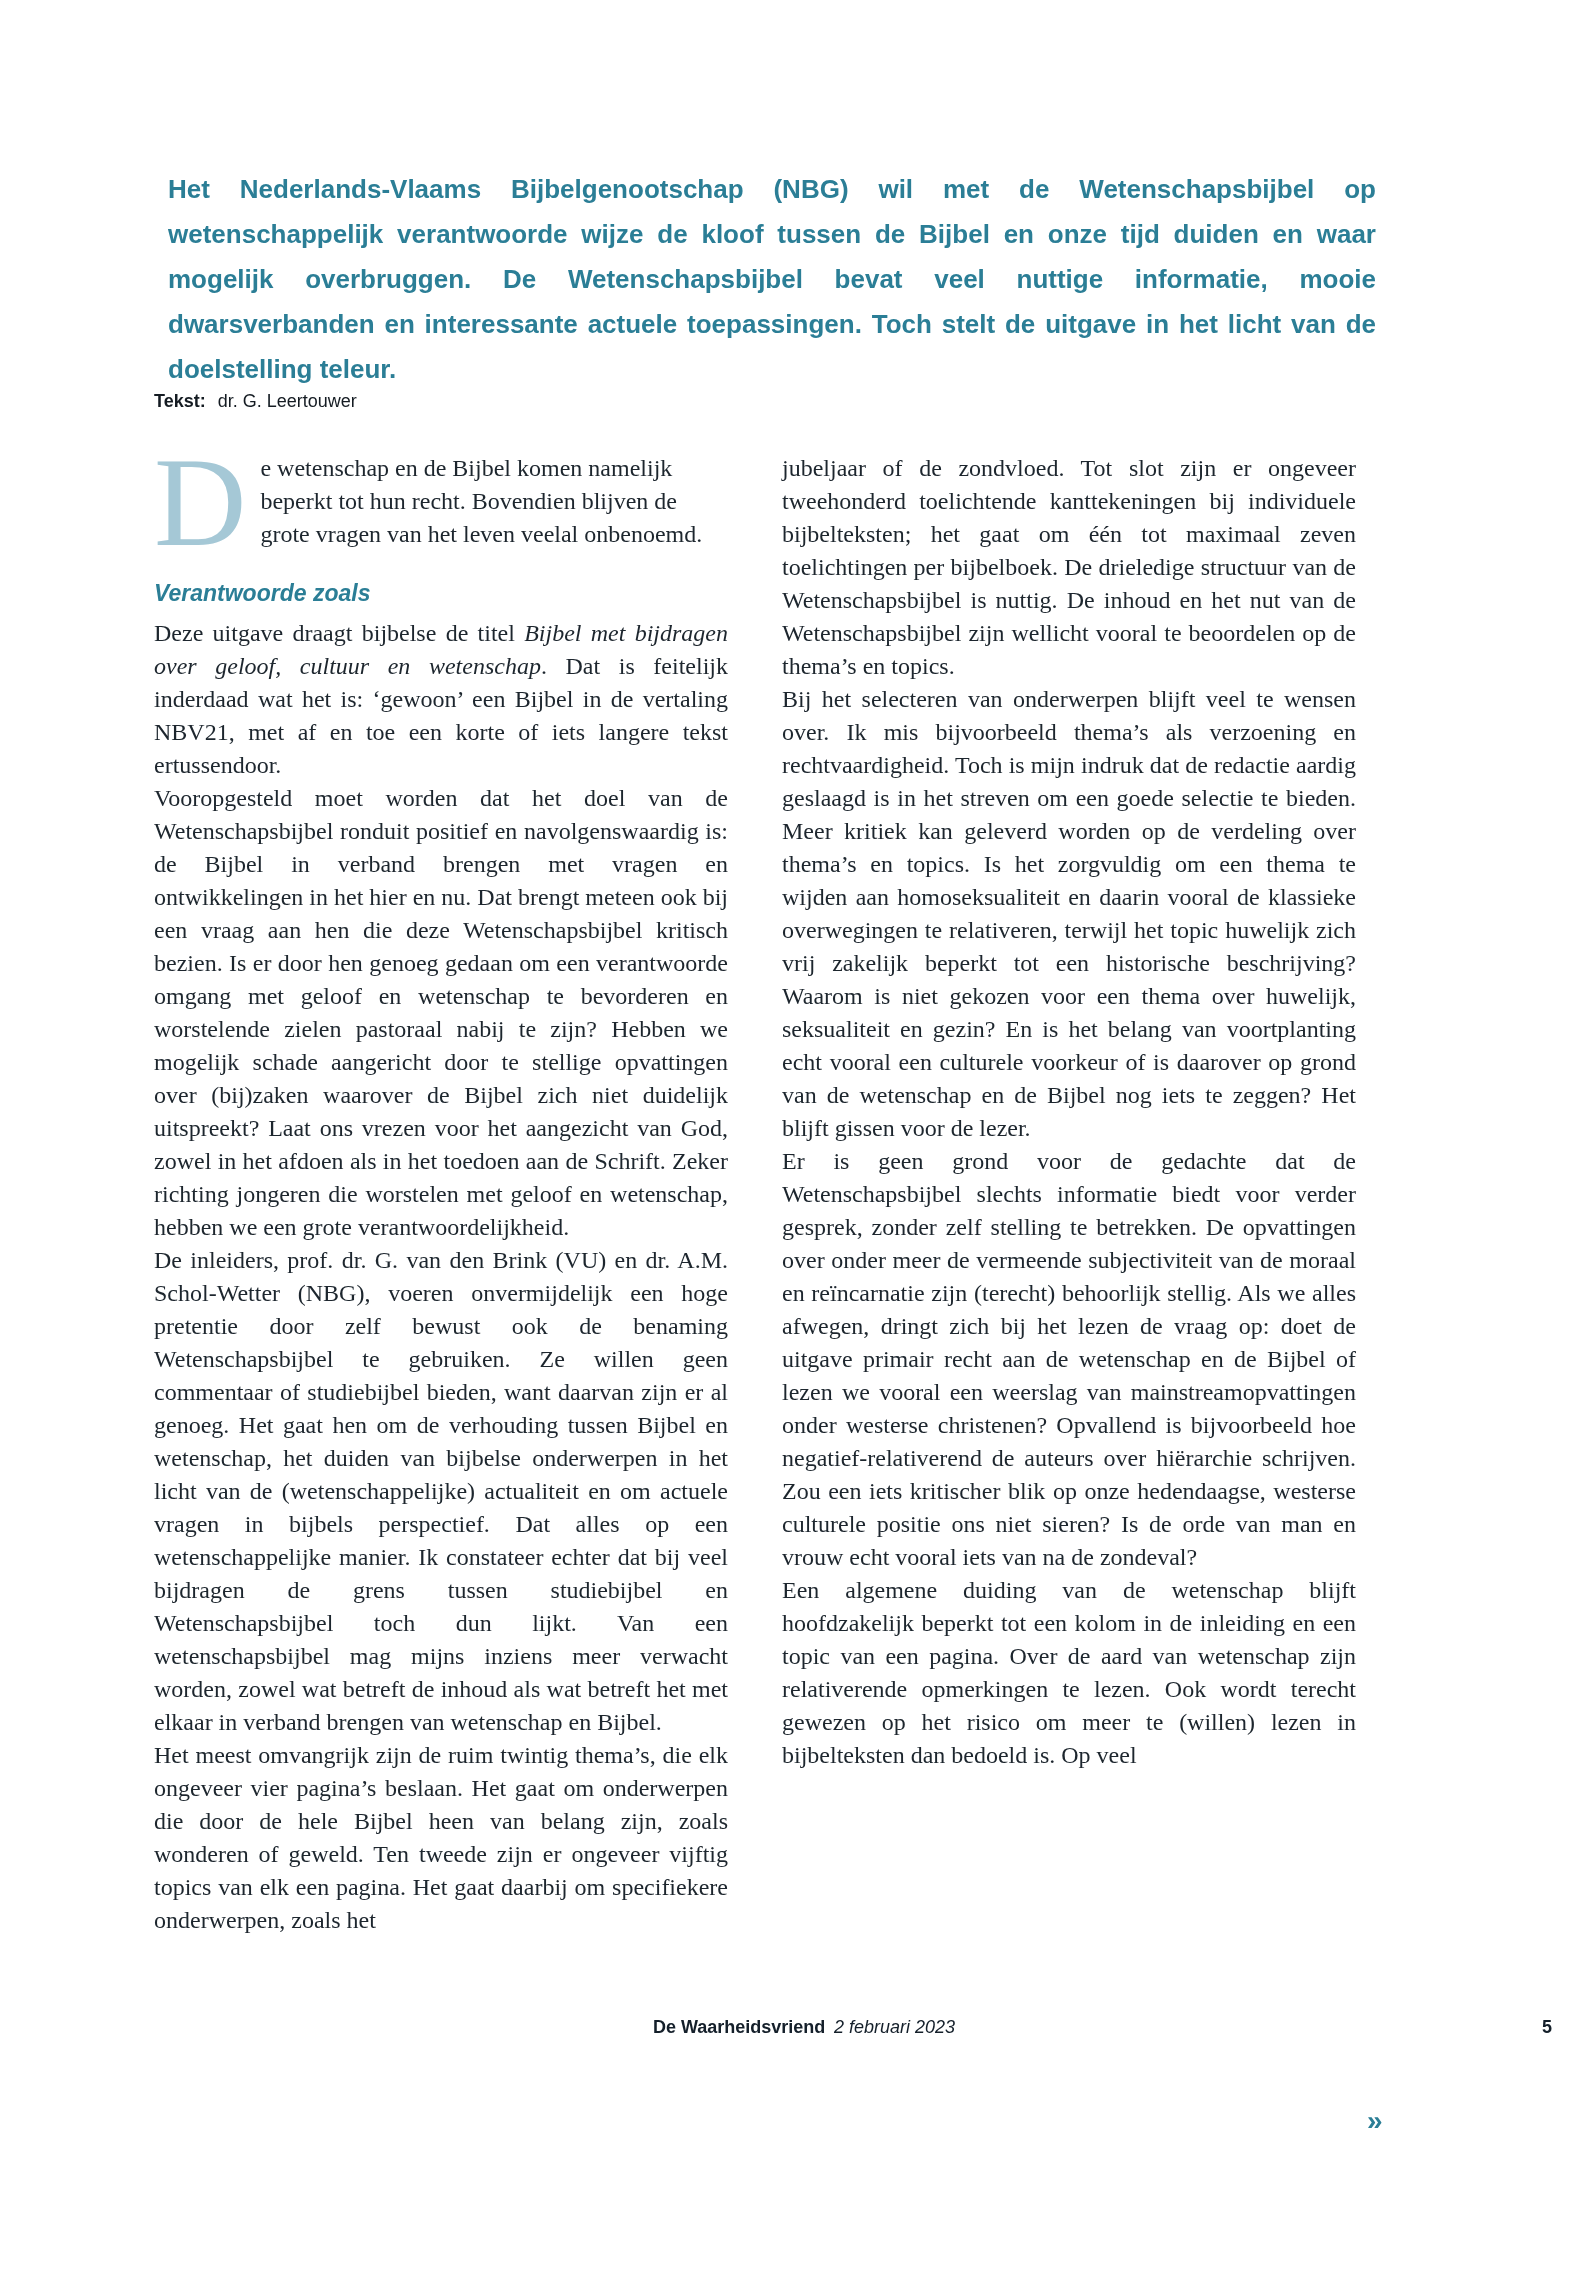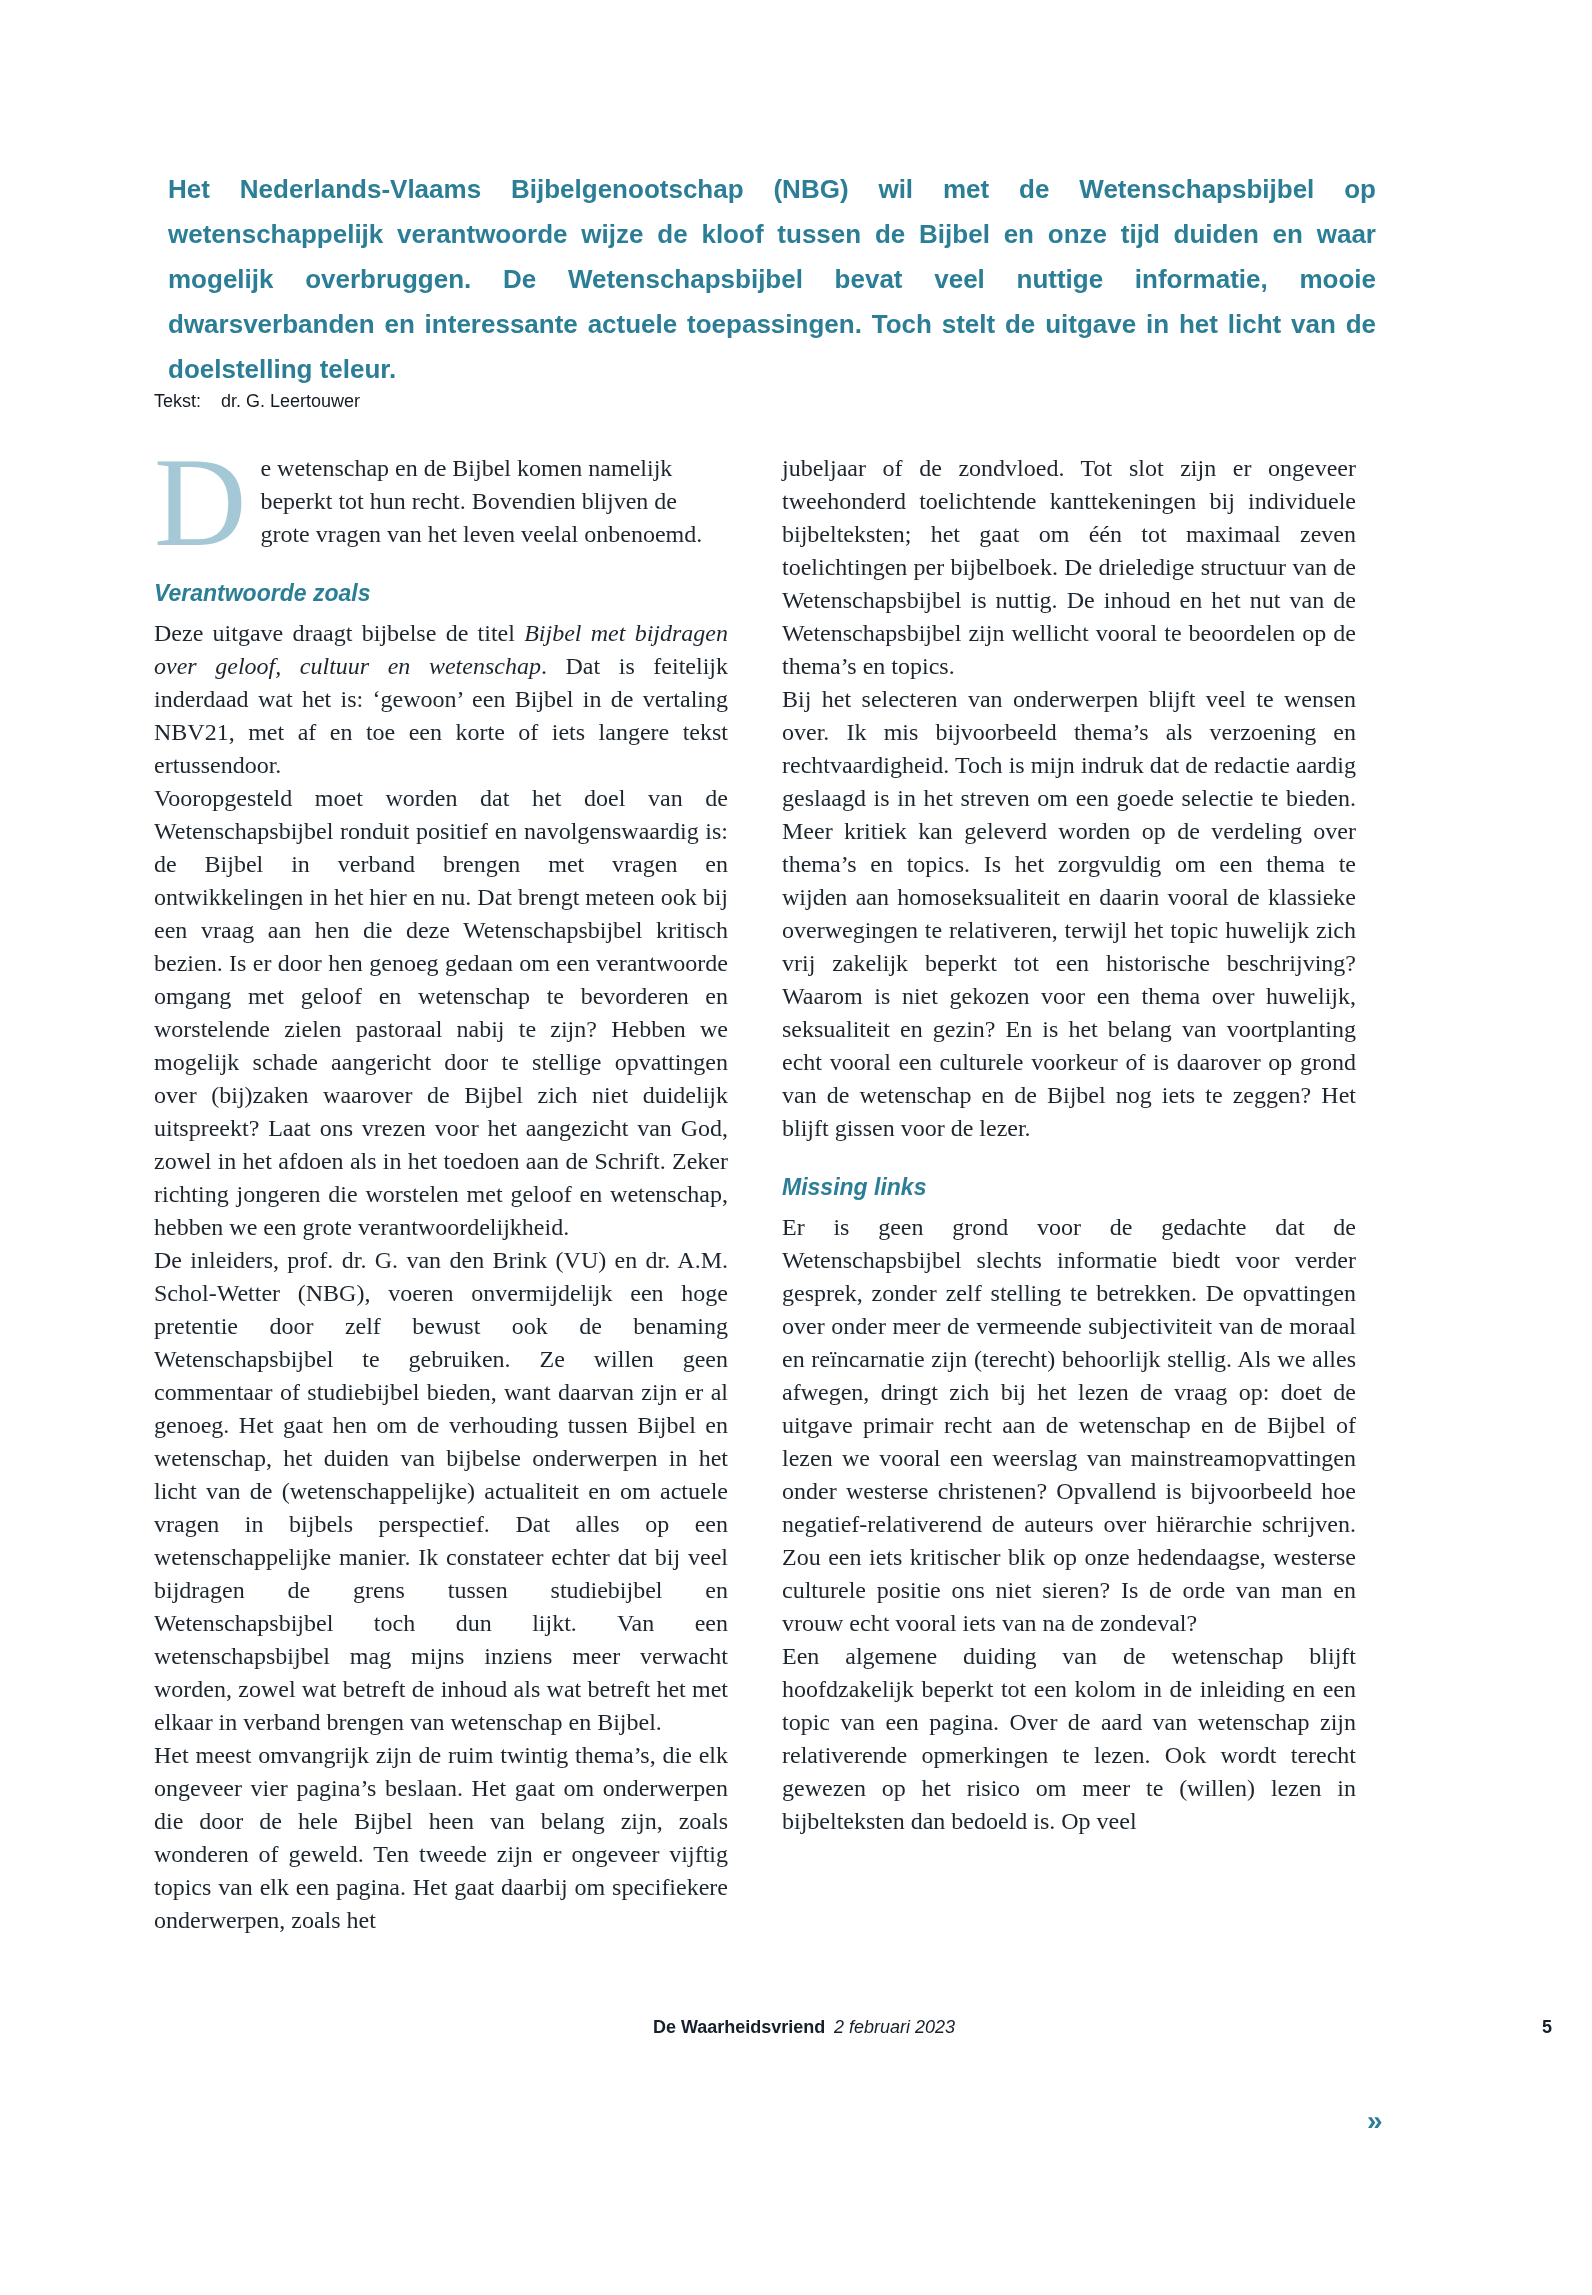--- a/index.html
+++ b/index.html
@@ -26,21 +26,21 @@
     font-size:26px;line-height:45px;
     color:var(--teal);
     text-align:justify;
   }
   .byline{
     position:absolute;left:154px;top:390px;margin:0;
     font-family:"Liberation Sans",sans-serif;
     font-size:18px;line-height:22.4px;
     color:#141b22;
   }
-  .byline .label{font-weight:400;margin-right:20px;}
+  .byline .label{font-weight:700;margin-right:12px;}
 
   .columns{
     position:absolute;left:154px;top:452px;width:1201px;
     display:flex;gap:54px;
   }
   .col{flex:0 0 574px;width:574px;}
 
   .para{
     margin:0;
     font-size:24px;line-height:33px;
@@ -111,21 +111,20 @@
         <p class="para opening"><span class="dropcap">D</span><span>e wetenschap en de Bijbel komen namelijk beperkt tot hun recht. Bovendien blijven de grote vragen van het leven veelal onbenoemd.</span></p>
         <h3 class="section-heading">Verantwoorde zoals</h3>
         <p class="para"><span>Deze uitgave draagt bijbelse de titel </span><span style="font-style: italic;">Bijbel met bijdragen over geloof, cultuur en wetenschap</span><span>. Dat is feitelijk inderdaad wat het is: ‘gewoon’ een Bijbel in de vertaling NBV21, met af en toe een korte of iets langere tekst ertussendoor.</span></p>
         <p class="para"><span>Vooropgesteld moet worden dat het doel van de Wetenschapsbijbel ronduit positief en navolgenswaardig is: de Bijbel in verband brengen met vragen en ontwikkelingen in het hier en nu. Dat brengt meteen ook bij een vraag aan hen die deze Wetenschapsbijbel kritisch bezien. Is er door hen genoeg gedaan om een verantwoorde omgang met geloof en wetenschap te bevorderen en worstelende zielen pastoraal nabij te zijn? Hebben we mogelijk schade aangericht door te stellige opvattingen over (bij)zaken waarover de Bijbel zich niet duidelijk uitspreekt? Laat ons vrezen voor het aangezicht van God, zowel in het afdoen als in het toedoen aan de Schrift. Zeker richting jongeren die worstelen met geloof en wetenschap, hebben we een grote verantwoordelijkheid.</span></p>
         <p class="para"><span>De inleiders, prof. dr. G. van den Brink (VU) en dr. A.M. Schol-Wetter (NBG), voeren onvermijdelijk een hoge pretentie door zelf bewust ook de benaming Wetenschapsbijbel te gebruiken. Ze willen geen commentaar of studiebijbel bieden, want daarvan zijn er al genoeg. Het gaat hen om de verhouding tussen Bijbel en wetenschap, het duiden van bijbelse onderwerpen in het licht van de (wetenschappelijke) actualiteit en om actuele vragen in bijbels perspectief. Dat alles op een wetenschappelijke manier. Ik constateer echter dat bij veel bijdragen de grens tussen studiebijbel en Wetenschapsbijbel toch dun lijkt. Van een wetenschapsbijbel mag mijns inziens meer verwacht worden, zowel wat betreft de inhoud als wat betreft het met elkaar in verband brengen van wetenschap en Bijbel.</span></p>
         <p class="para"><span>Het meest omvangrijk zijn de ruim twintig thema’s, die elk ongeveer vier pagina’s beslaan. Het gaat om onderwerpen die door de hele Bijbel heen van belang zijn, zoals wonderen of geweld. Ten tweede zijn er ongeveer vijftig topics van elk een pagina. Het gaat daarbij om specifiekere onderwerpen, zoals het</span></p>
       </div>
     <div class="col" id="col-right">
         <p class="para"><span>jubeljaar of de zondvloed. Tot slot zijn er ongeveer tweehonderd toelichtende kanttekeningen bij individuele bijbelteksten; het gaat om één tot maximaal zeven toelichtingen per bijbelboek. De drieledige structuur van de Wetenschapsbijbel is nuttig. De inhoud en het nut van de Wetenschapsbijbel zijn wellicht vooral te beoordelen op de thema’s en topics.</span></p>
         <p class="para"><span>Bij het selecteren van onderwerpen blijft veel te wensen over. Ik mis bijvoorbeeld thema’s als verzoening en rechtvaardigheid. Toch is mijn indruk dat de redactie aardig geslaagd is in het streven om een goede selectie te bieden. Meer kritiek kan geleverd worden op de verdeling over thema’s en topics. Is het zorgvuldig om een thema te wijden aan homoseksualiteit en daarin vooral de klassieke overwegingen te relativeren, terwijl het topic huwelijk zich vrij zakelijk beperkt tot een historische beschrijving? Waarom is niet gekozen voor een thema over huwelijk, seksualiteit en gezin? En is het belang van voortplanting echt vooral een culturele voorkeur of is daarover op grond van de wetenschap en de Bijbel nog iets te zeggen? Het blijft gissen voor de lezer.</span></p>
-        <h3 class="section-heading">Missing links</h3>
         <p class="para"><span>Er is geen grond voor de gedachte dat de Wetenschapsbijbel slechts informatie biedt voor verder gesprek, zonder zelf stelling te betrekken. De opvattingen over onder meer de vermeende subjectiviteit van de moraal en reïncarnatie zijn (terecht) behoorlijk stellig. Als we alles afwegen, dringt zich bij het lezen de vraag op: doet de uitgave primair recht aan de wetenschap en de Bijbel of lezen we vooral een weerslag van mainstreamopvattingen onder westerse christenen? Opvallend is bijvoorbeeld hoe negatief-relativerend de auteurs over hiërarchie schrijven. Zou een iets kritischer blik op onze hedendaagse, westerse culturele positie ons niet sieren? Is de orde van man en vrouw echt vooral iets van na de zondeval?</span></p>
         <p class="para"><span>Een algemene duiding van de wetenschap blijft hoofdzakelijk beperkt tot een kolom in de inleiding en een topic van een pagina. Over de aard van wetenschap zijn relativerende opmerkingen te lezen. Ook wordt terecht gewezen op het risico om meer te (willen) lezen in bijbelteksten dan bedoeld is. Op veel</span></p>
       </div>
   </div>
 
   <div class="continuation">»</div>
 
   <div class="footer">
     <div class="footer-center">
       <span class="mag">De Waarheidsvriend</span><span class="date">2 februari 2023</span>

